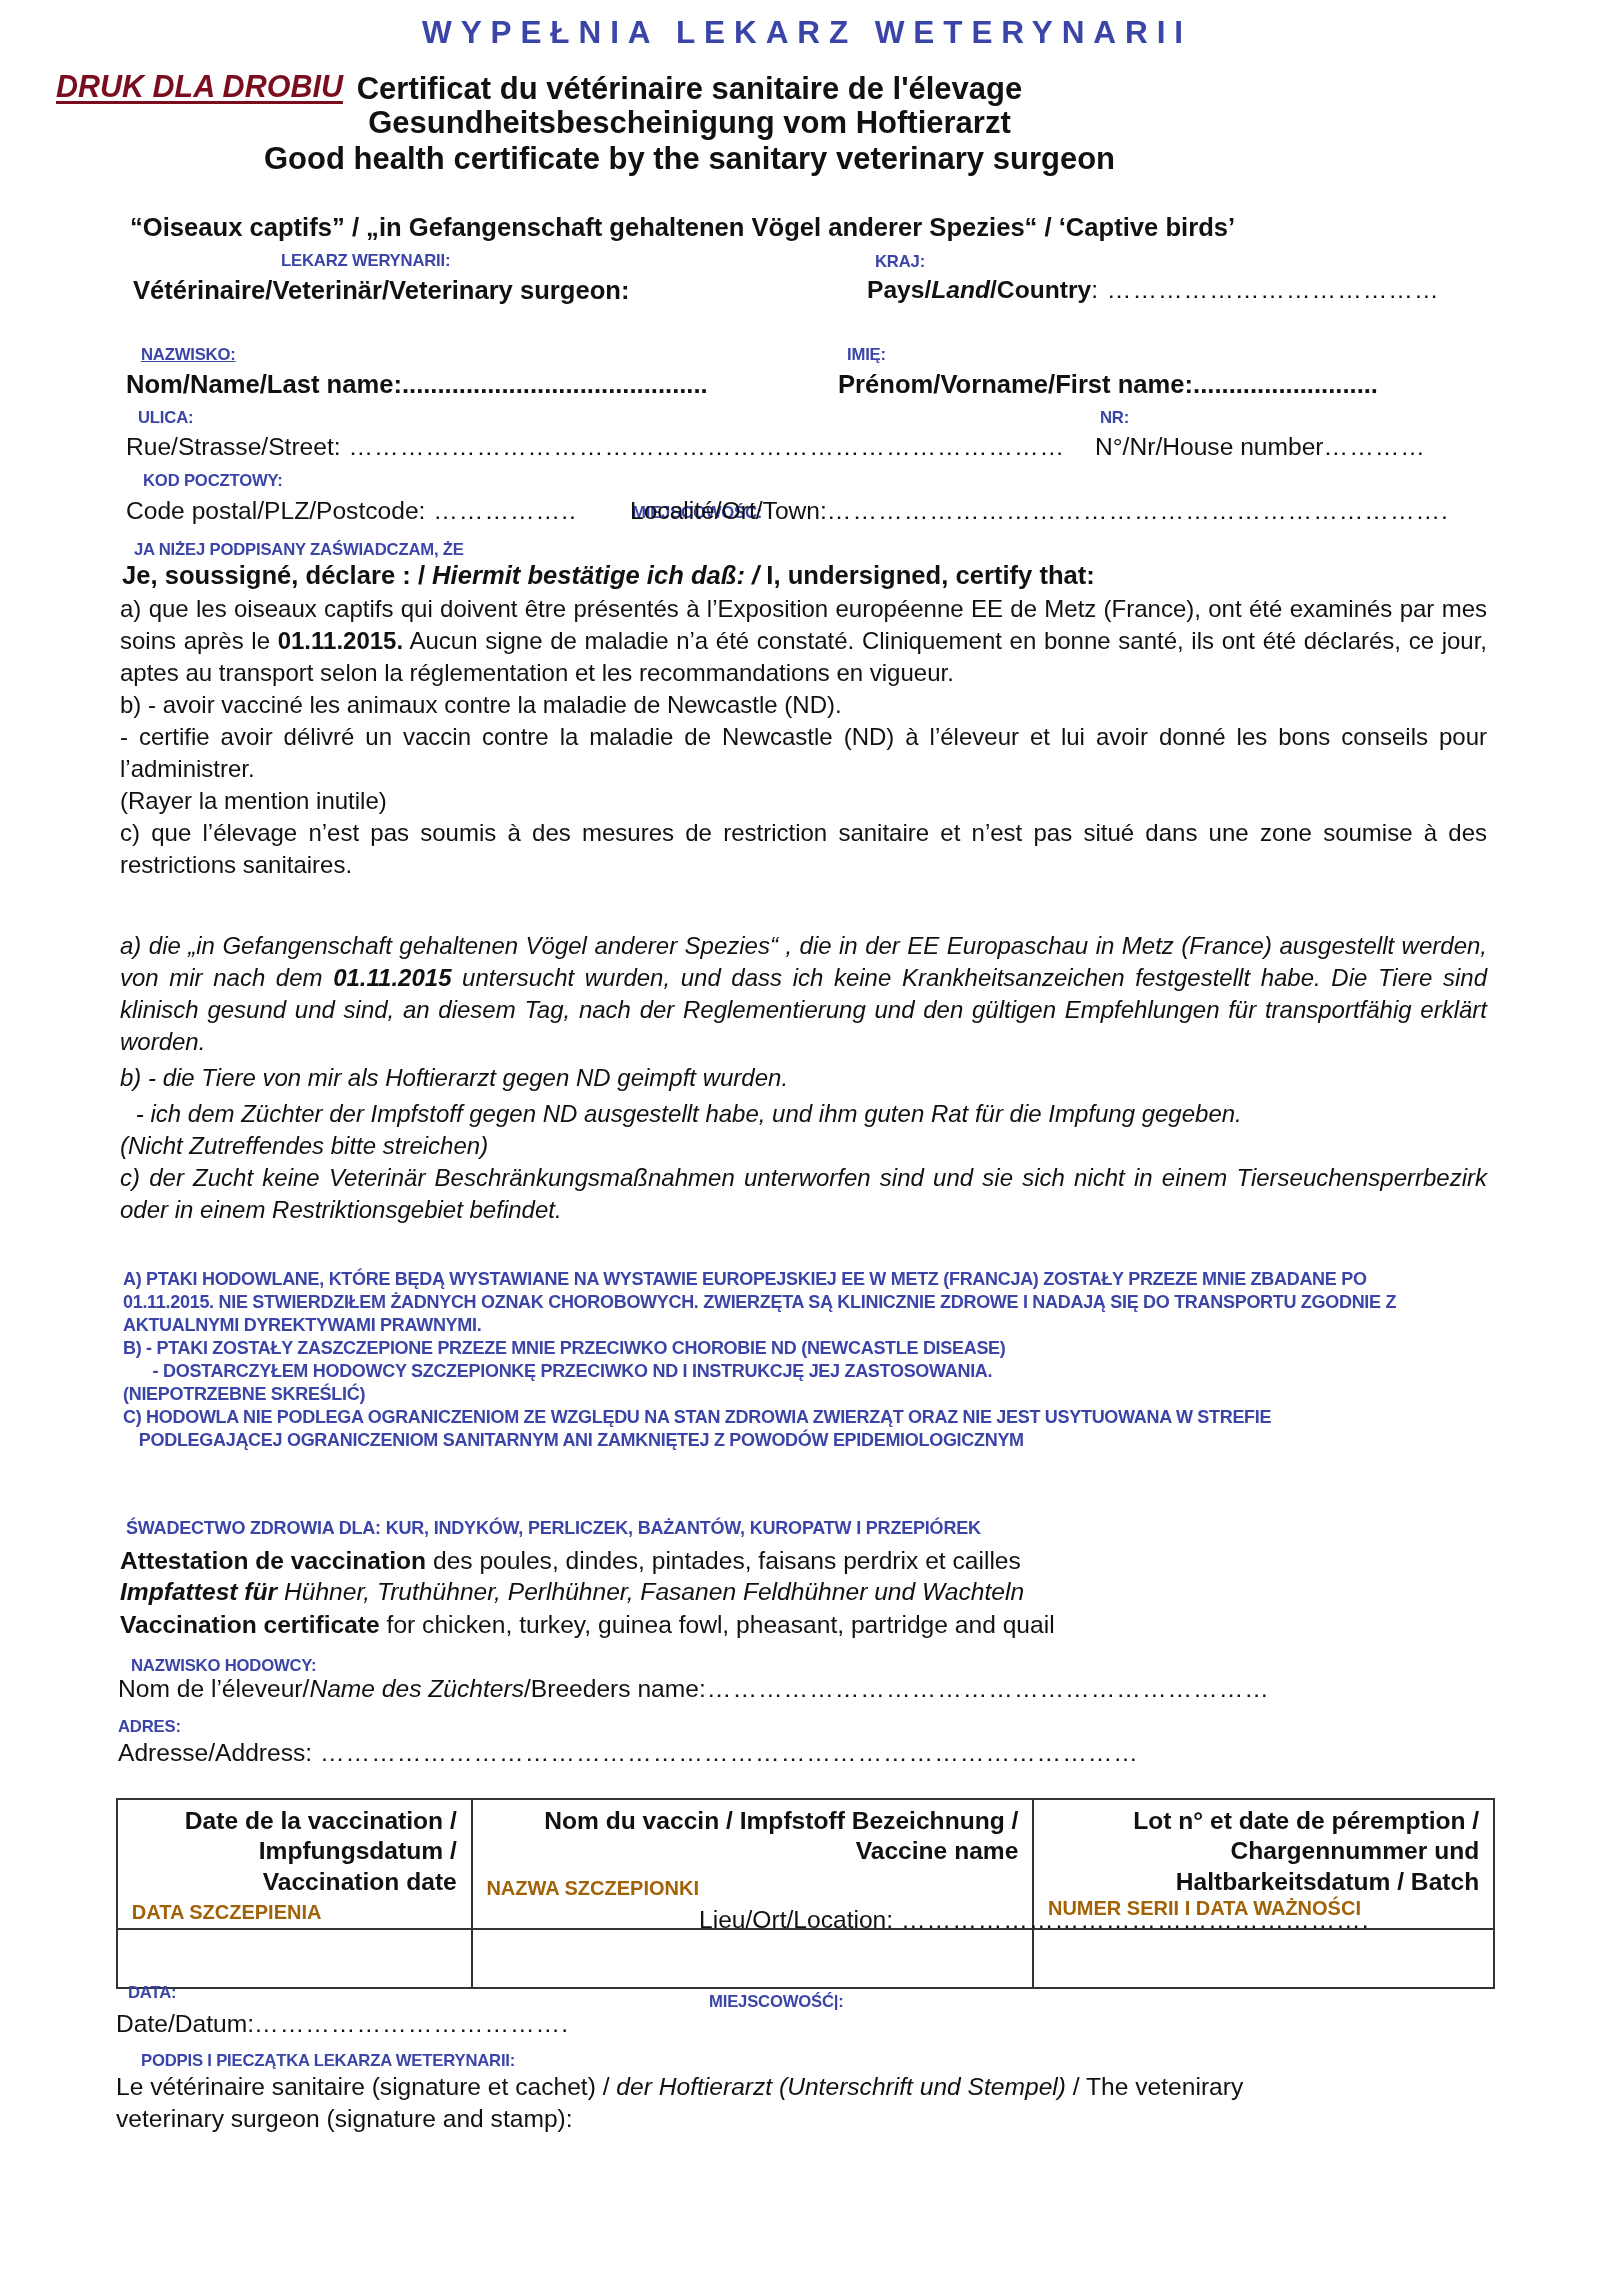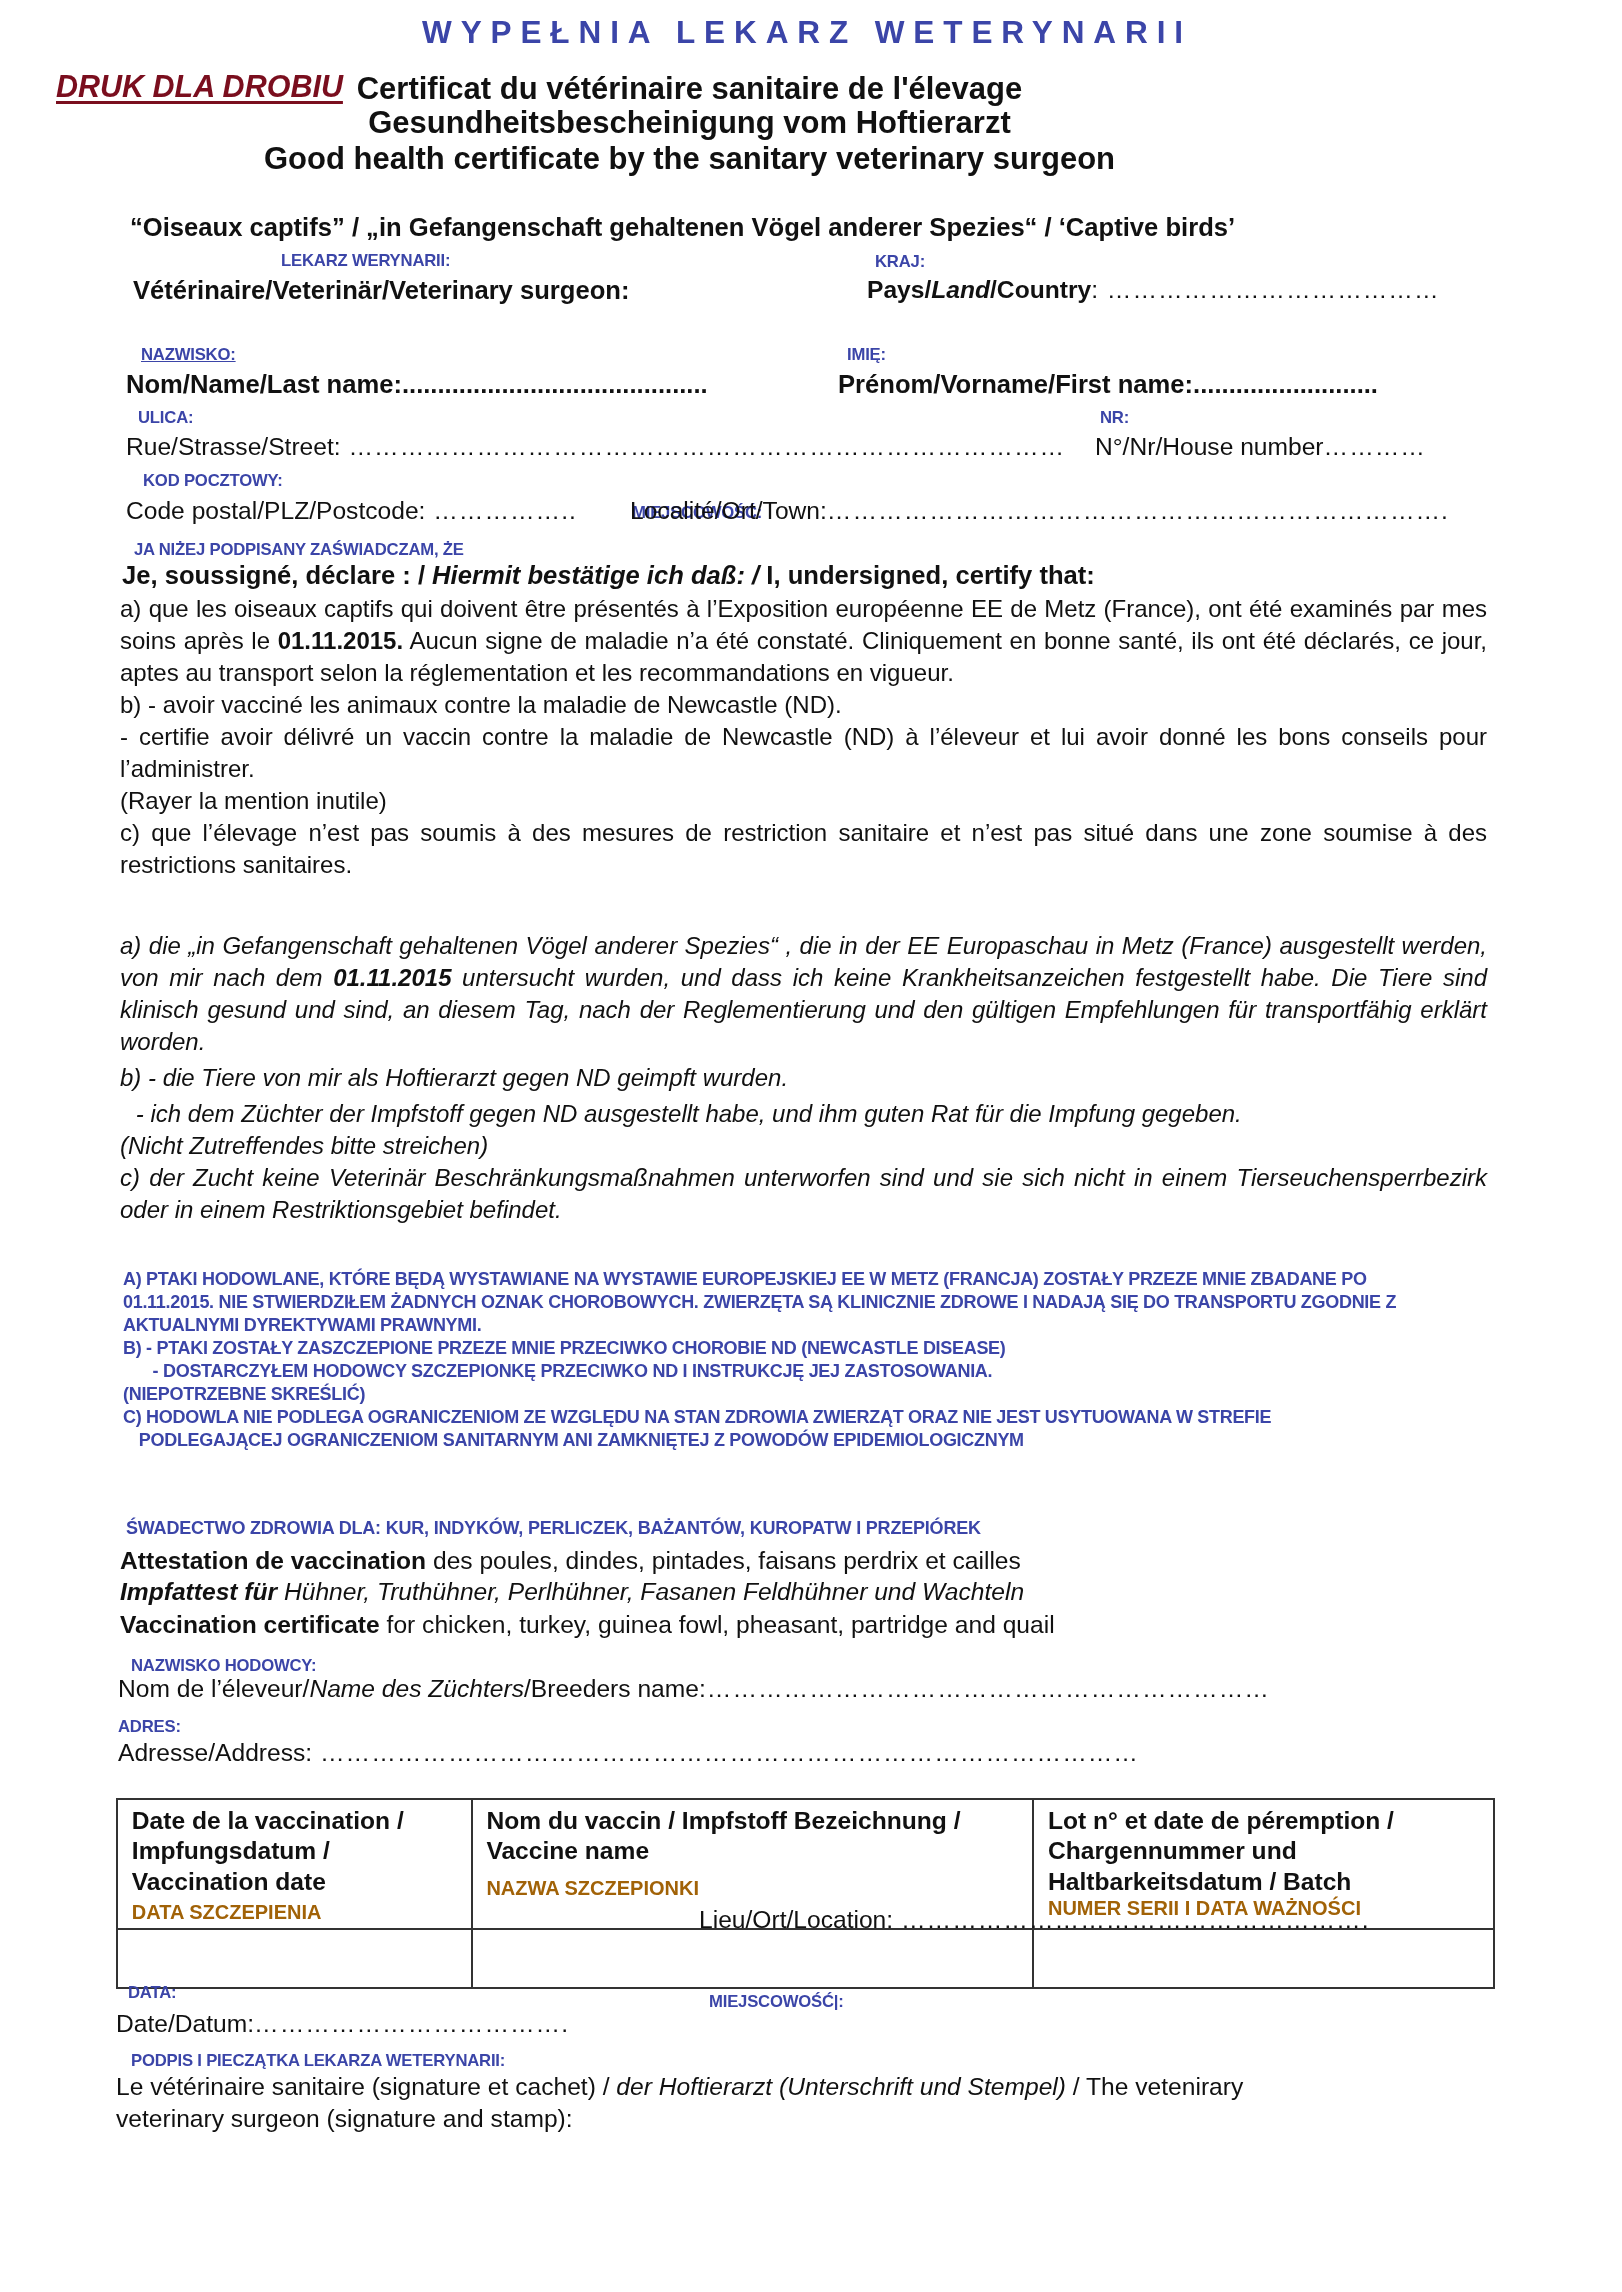--- a/index.html
+++ b/index.html
@@ -31,21 +31,21 @@
   .pl-block p { margin: 0; }
   .pl-indent { padding-left: 29.6px; }
 
   .vacc-line { left: 120px; font-size: 24.6px; }
 
   table#vacc-table {
     position: absolute; left: 116px; top: 1798px; width: 1379px;
     border-collapse: collapse; border: 2px solid #333;
   }
   #vacc-table td { border: 2px solid #333; vertical-align: top; padding: 5.9px 13.8px 3.9px 13.8px; }
-  #vacc-table .hdr { font-size: 24.6px; font-weight: bold; line-height: 30.5px; }
+  #vacc-table .hdr { font-size: 24.6px; font-weight: bold; line-height: 30.5px; text-align: right; }
   #vacc-table .hdr-pl { font-size: 20px; font-weight: bold; color: #a16207; margin-top: 3.9px; }
   #vacc-table tr.data-row td { height: 47px; }
 </style>
 </head>
 <body>
 
 <div class="abs" id="top-banner">WYPEŁNIA  LEKARZ WETERYNARII</div>
 <div class="abs" id="print-type">DRUK DLA  DROBIU</div>
 <div class="abs title-line" id="title-fr">Certificat du vétérinaire sanitaire de l'élevage</div>
 <div class="abs title-line" id="title-de">Gesundheitsbescheinigung vom Hoftierarzt</div>
@@ -162,19 +162,19 @@
 
 <div class="abs lbl" style="left:128px;top:1983px;">DATA:</div>
 <div class="abs field" style="left:116px;top:2010px;">
   <span>Date/Datum:</span><span class="dots">……………………………….</span>
 </div>
 <div class="abs lbl" style="left:709px;top:1992px;">MIEJSCOWOŚĆ|:</div>
 <div class="abs field" style="left:699px;top:1906px;text-align:right;">
   <span>Lieu/Ort/Location:</span><span class="dots"> ……………………………………………….</span>
 </div>
 
-<div class="abs lbl" style="left:131px;top:2051px;">PODPIS I PIECZĄTKA LEKARZA WETERYNARII:</div>
+<div class="abs lbl" style="left:141px;top:2051px;">PODPIS I PIECZĄTKA LEKARZA WETERYNARII:</div>
 <div class="abs field" style="left:116px;top:2073px;">
   <span>Le vétérinaire sanitaire (signature et cachet) / </span><span class="it">der Hoftierarzt (Unterschrift und Stempel)</span><span> / The vetenirary</span>
 </div>
 <div class="abs field" style="left:116px;top:2105px;">veterinary surgeon (signature and stamp):</div>
 <div class="abs" style="left:690px;top:2138px;width:690px;height:118px;"></div>
 
 
 </body></html>

